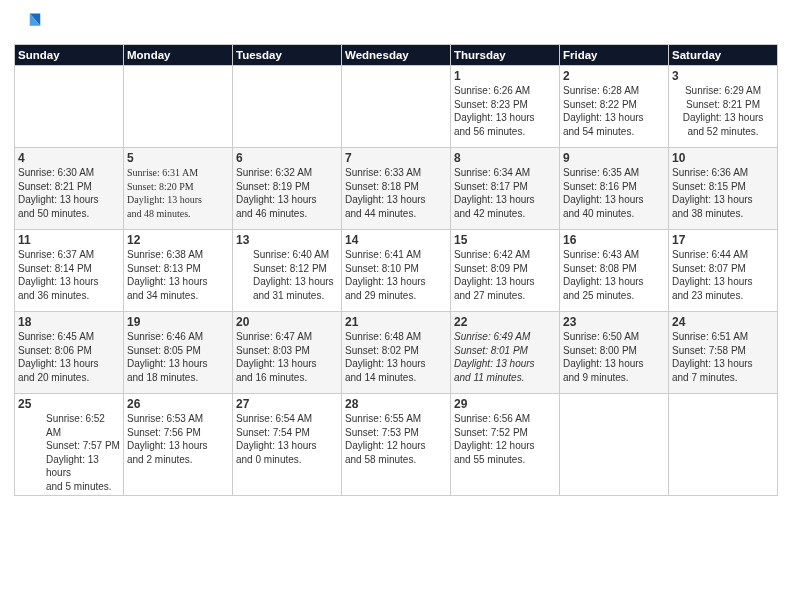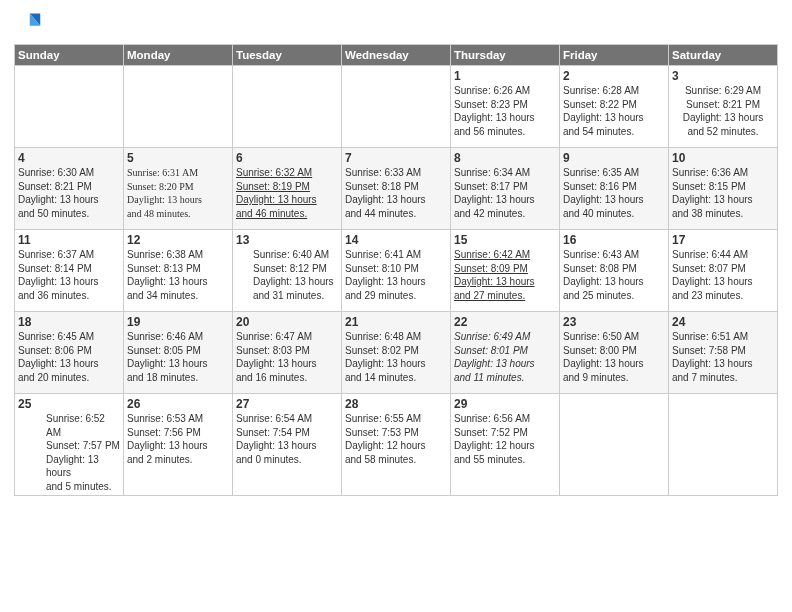--- a/index.html
+++ b/index.html
@@ -56,21 +56,21 @@
     .location {
       font-size: 13px;
       color: #555;
     }
     .calendar {
       width: 100%;
       border-collapse: collapse;
       table-layout: fixed;
     }
     .calendar th {
-      background: #737373;
+      background: #0f172a;
       color: #fff;
       font-size: 11.5px;
       font-weight: bold;
       padding: 4px 3px;
       text-align: left;
       border: 1px solid #ccc;
     }
     .calendar td {
       vertical-align: top;
       border: 1px solid #ccc;
@@ -169,21 +169,21 @@
           </td>
           <td>
             <span class="day-num">5</span>
             <div class="day-detail" style="white-space: pre-line; font-family: Liberation Serif, serif;">Sunrise: 6:31 AM
 Sunset: 8:20 PM
 Daylight: 13 hours
 and 48 minutes.</div>
           </td>
           <td>
             <span class="day-num">6</span>
-            <div class="day-detail" style="white-space: pre-line; text-decoration: underline;">Sunrise: 6:32 AM
+            <div class="day-detail" style="white-space: pre-line;">Sunrise: 6:32 AM
 Sunset: 8:19 PM
 Daylight: 13 hours
 and 46 minutes.</div>
           </td>
           <td>
             <span class="day-num">7</span>
             <div class="day-detail" style="white-space: pre-line;">Sunrise: 6:33 AM
 Sunset: 8:18 PM
 Daylight: 13 hours
 and 44 minutes.</div>
@@ -234,21 +234,21 @@
           </td>
           <td>
             <span class="day-num">14</span>
             <div class="day-detail" style="white-space: pre-line;">Sunrise: 6:41 AM
 Sunset: 8:10 PM
 Daylight: 13 hours
 and 29 minutes.</div>
           </td>
           <td>
             <span class="day-num">15</span>
-            <div class="day-detail" style="white-space: pre-line; text-decoration: underline;">Sunrise: 6:42 AM
+            <div class="day-detail" style="white-space: pre-line;">Sunrise: 6:42 AM
 Sunset: 8:09 PM
 Daylight: 13 hours
 and 27 minutes.</div>
           </td>
           <td>
             <span class="day-num">16</span>
             <div class="day-detail" style="white-space: pre-line;">Sunrise: 6:43 AM
 Sunset: 8:08 PM
 Daylight: 13 hours
 and 25 minutes.</div>

